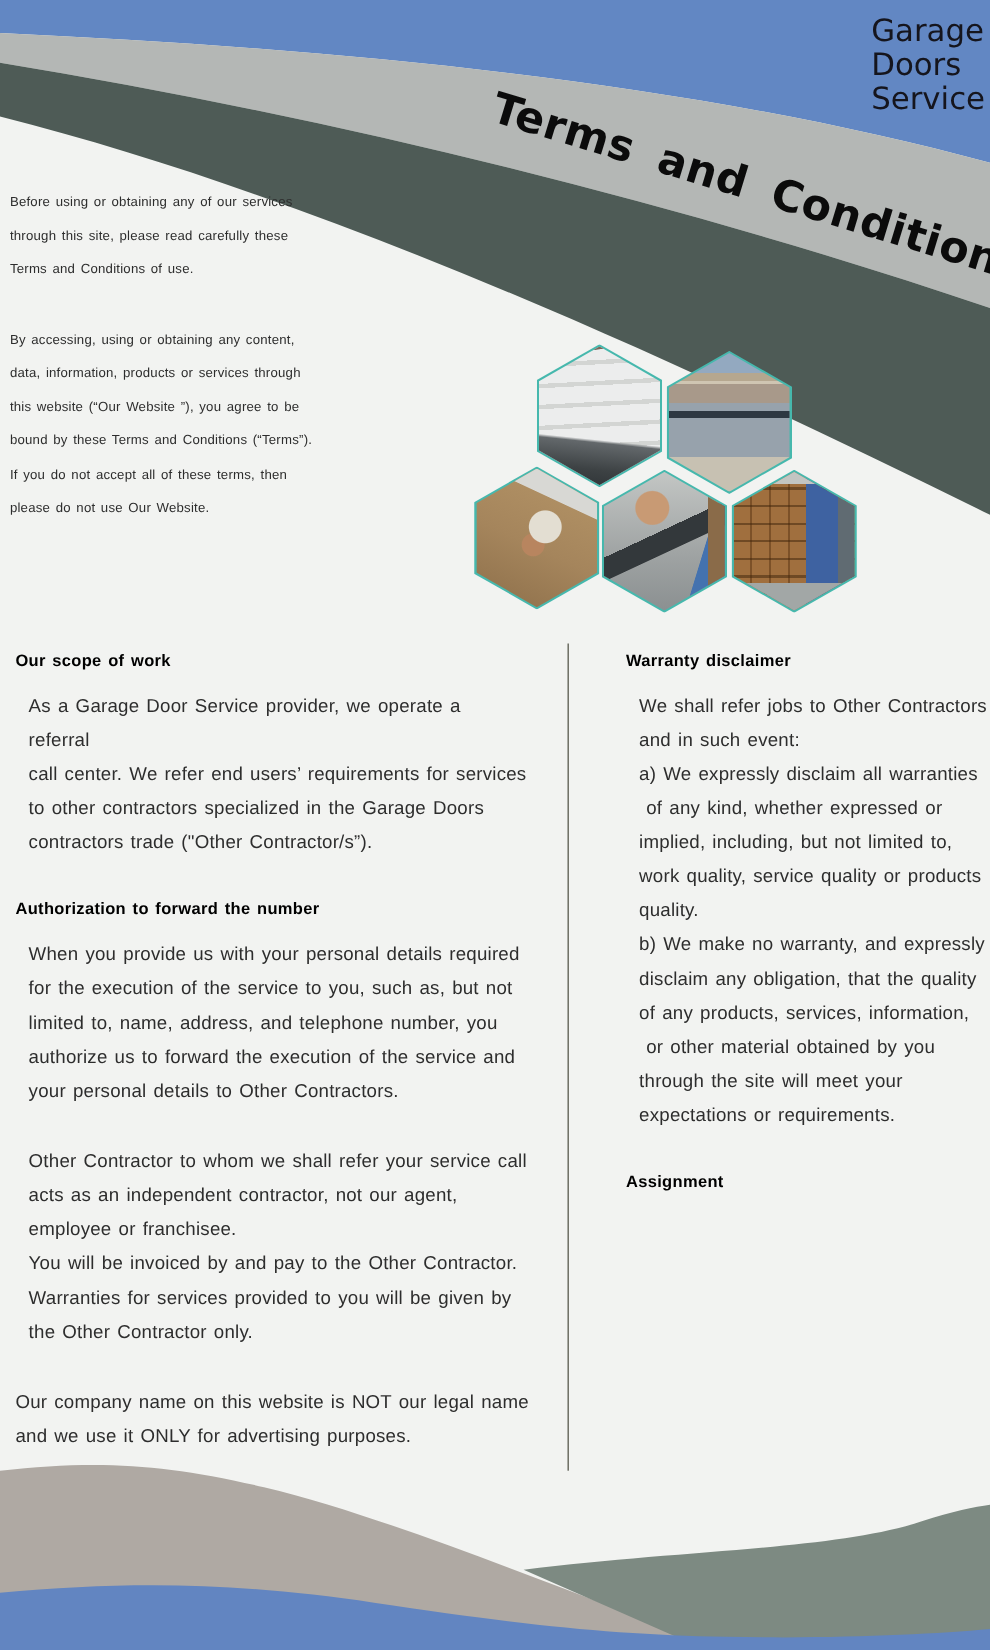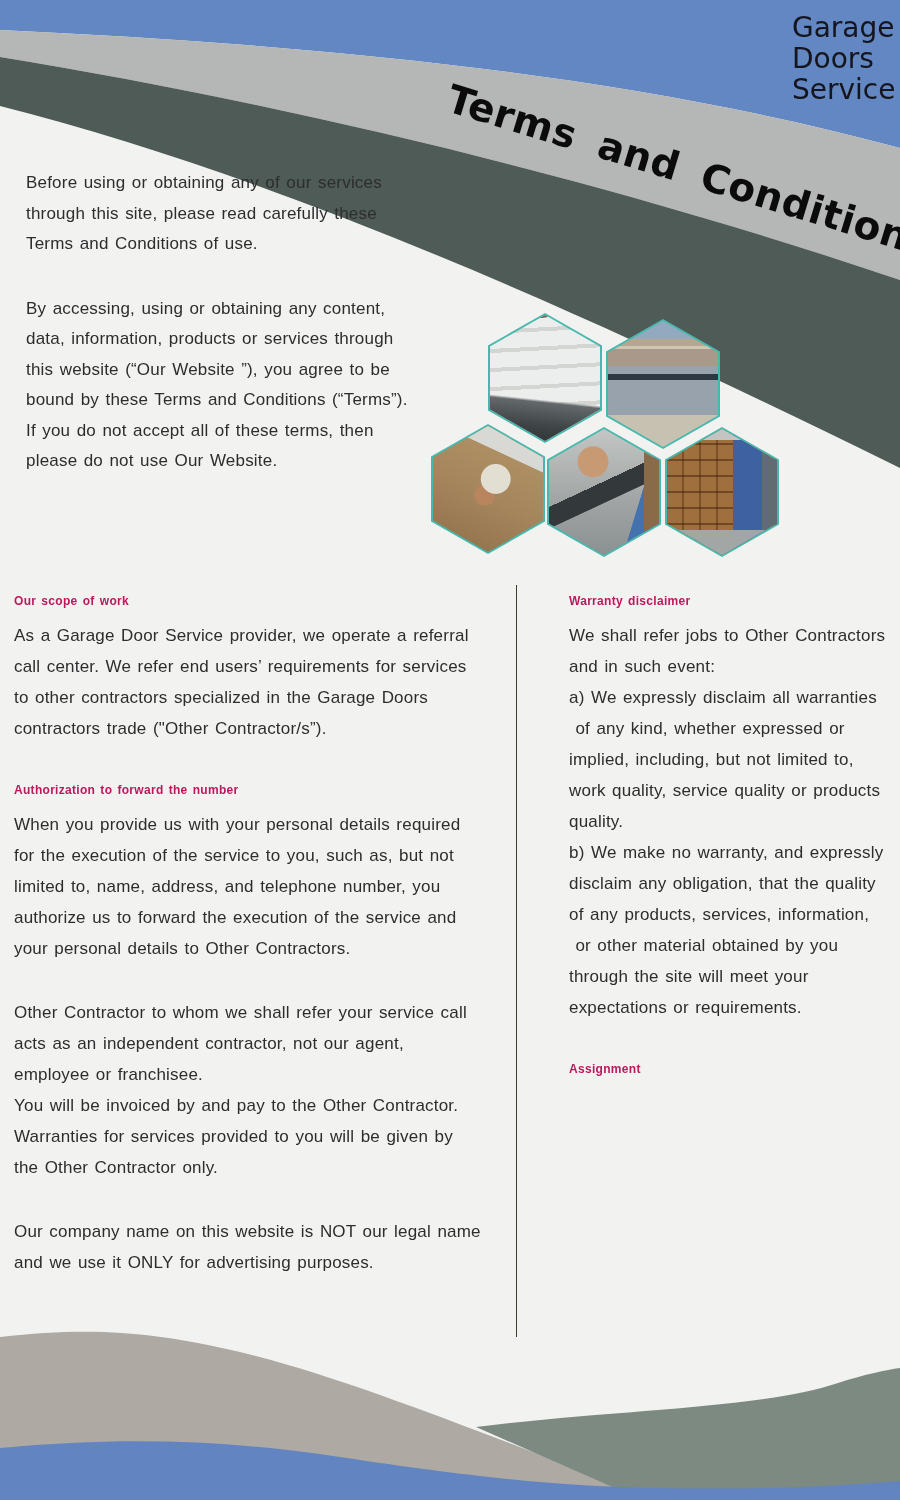--- a/index.html
+++ b/index.html
@@ -23,40 +23,40 @@
   }
   .banner-title{
     position:absolute;left:455px;top:76px;
     transform:rotate(17deg);transform-origin:left top;
     font-family:"DejaVu Sans", sans-serif;
     font-weight:700;font-size:39px;color:#0b0b0b;
     white-space:nowrap;word-spacing:10px;letter-spacing:0.5px;
   }
 
   .intro{
-    position:absolute;left:26px;top:168px;width:452px;
-    font-size:17px;line-height:30.5px;letter-spacing:0.2px;word-spacing:1.5px;
+    position:absolute;left:9px;top:168px;width:452px;
+    font-size:12px;line-height:30.5px;letter-spacing:0.2px;word-spacing:1.5px;
   }
   .intro p{margin:0 0 34px 0;white-space:pre-line;}
 
   .divider{
     position:absolute;left:516px;top:585px;width:1px;height:752px;
     background:#3c3c30;
   }
 
   .col{position:absolute;top:588px;font-size:17px;line-height:31px;letter-spacing:0.2px;word-spacing:1.5px;}
   .col-left{left:14px;width:478px;}
   .col-right{left:569px;width:344px;}
   .col h3{
-    margin:0 0 6px 0;font-size:12px;line-height:26px;color:#be185d;
+    margin:0 0 6px 0;font-size:15px;line-height:26px;color:#000000;
     letter-spacing:0.3px;
   }
   .col p{margin:0 0 47px 0;white-space:pre-line;}
   .col .sec{margin:0 0 33px 0;}
-  .col .sec p{margin:0;}
+  .col .sec p{margin:12px;}
 
   
   .collage{position:absolute;left:0;top:0;}
   .hex{
     position:absolute;width:114px;height:130px;
     clip-path:polygon(50% 0,100% 25%,100% 75%,50% 100%,0 75%,0 25%);
     background:#46b8ad;
   }
   .hex-in{
     position:absolute;left:2px;top:2px;right:2px;bottom:2px;

